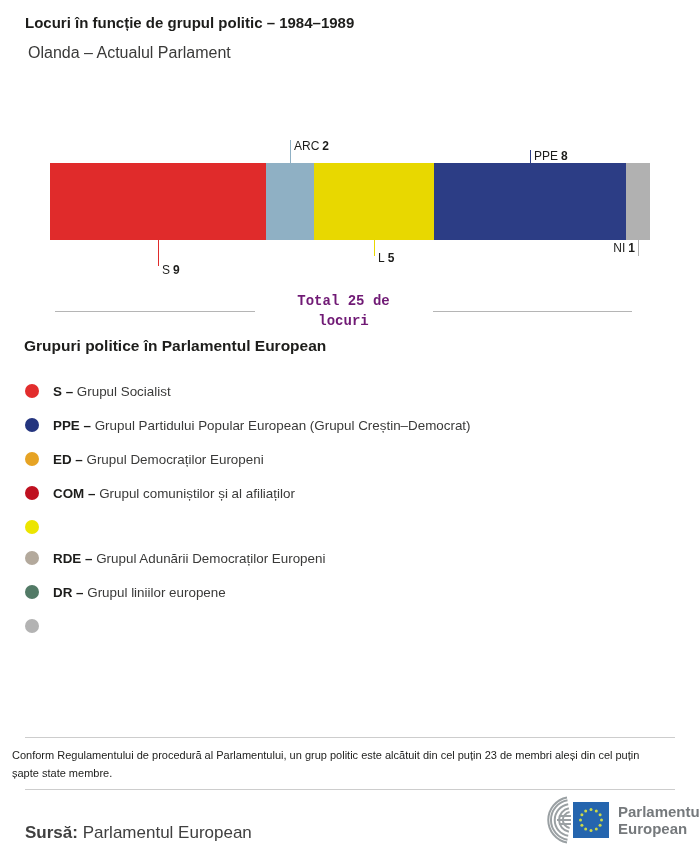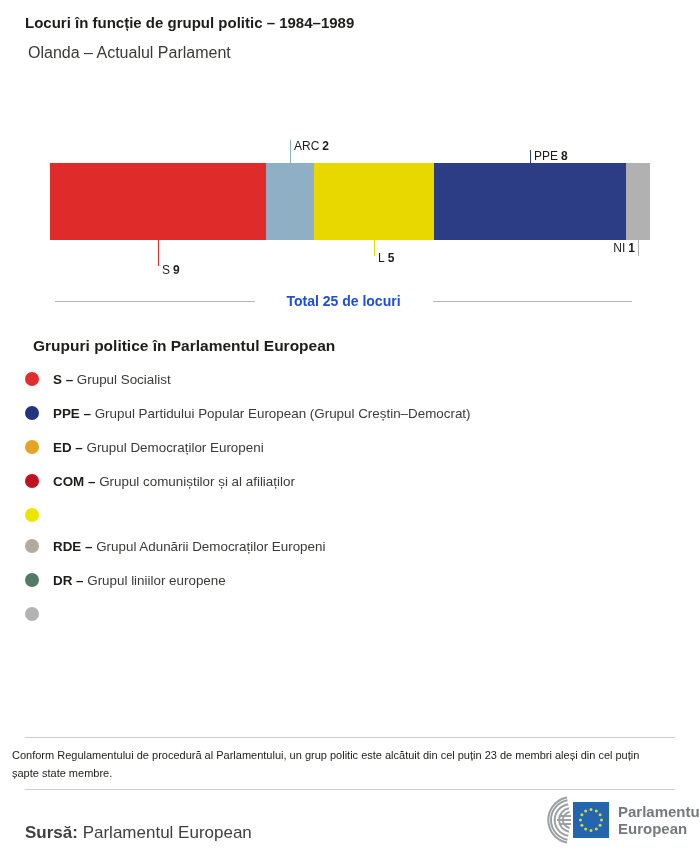--- a/index.html
+++ b/index.html
@@ -12,25 +12,25 @@
 
   .chart { position:absolute; left:0; top:135px; width:700px; height:152px; }
   .segment { position:absolute; }
   .callout-line { position:absolute; width:1px; }
   .callout-label { position:absolute; font-size:12px; white-space:nowrap; color:#1d1d1b; }
   .callout-label b { margin-left:3px; }
 
   .total-wrap { position:absolute; left:55px; top:291px; width:577px; display:flex; align-items:center; }
   .total-line { flex:1; height:1px; background:#b5b5b5; }
   .total-text { width:134px; margin:0 22px; text-align:center;
-    font-family:Liberation Sans, sans-serif; font-weight:bold; font-size:14px; line-height:20px; color:#1d4ed8; }
+    font-family:Liberation Mono, monospace; font-weight:bold; font-size:14px; line-height:20px; color:#701a75; }
 
-  .legend-heading { position:absolute; left:33px; top:337px; font-size:15.5px; font-weight:bold; color:#1d1d1b; }
+  .legend-heading { position:absolute; left:24px; top:337px; font-size:15.5px; font-weight:bold; color:#1d1d1b; }
   .legend { position:absolute; left:25px; top:370px; width:652px; list-style:none; }
-  .legend li { display:flex; margin-bottom:15px; }
+  .legend li { display:flex; margin-bottom:15px;margin-top:12px; }
   .legend .dot { width:14px; height:14px; border-radius:50%; flex:0 0 14px; margin-top:2px; margin-right:14px; }
   .legend .txt { font-size:13.4px; line-height:19px; color:#3a3a39; }
   .legend .txt b { color:#1d1d1b; }
 
   .divider { position:absolute; left:25px; width:650px; border-top:1px solid #cdcdcd; }
   .note { position:absolute; left:12px; top:746px; width:652px; font-size:11px; line-height:18px; color:#1d1d1b; }
 
   .source { position:absolute; left:25px; top:823px; font-size:17px; color:#404040; }
   .logo { position:absolute; left:515px; top:795px; display:flex; align-items:center; }
   .logo-text { margin-left:7px; font-size:15px; font-weight:bold; color:#75797c; line-height:17px; }

